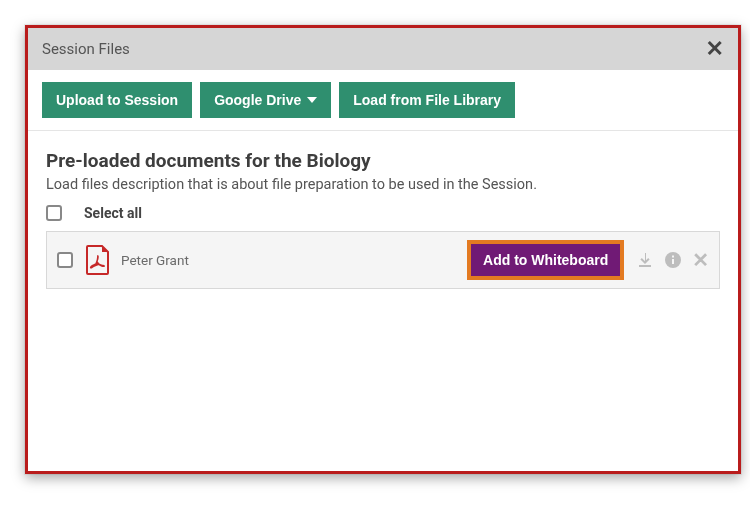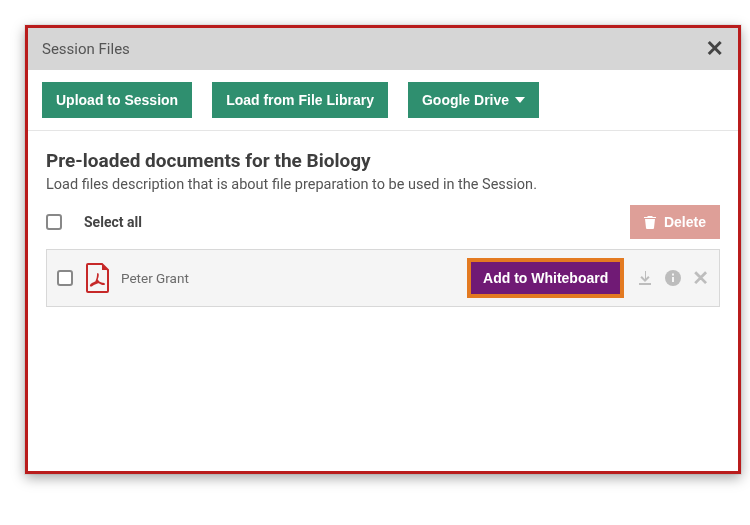--- a/index.html
+++ b/index.html
@@ -34,21 +34,21 @@
     padding: 0;
     cursor: pointer;
     color: #444;
     font-size: 22px;
     font-weight: bold;
     line-height: 1;
   }
   .toolbar {
     padding: 12px 14px;
     display: flex;
-    gap: 20px;
+    gap: 8px;
     border-bottom: 1px solid #e5e5e5;
   }
   .btn-green {
     background: #2f8f6f;
     color: #fff;
     border: none;
     padding: 10px 14px;
     font-size: 14px;
     font-weight: 600;
     cursor: pointer;
@@ -163,45 +163,37 @@
     <button class="close-btn">
       <span>✕</span>
     </button>
   </div>
 
   <div class="toolbar">
     <button class="btn-green">
       <span>Upload to Session</span>
     </button>
     <button class="btn-green">
-      <span>Load from File Library</span>
-    </button>
-    <button class="btn-green">
       <span>Google Drive</span>
       <span class="caret"></span>
+    </button>
+    <button class="btn-green">
+      <span>Load from File Library</span>
     </button>
   </div>
 
   <div class="content">
     <div class="section-title">Pre-loaded documents for the Biology</div>
     <p class="section-desc">Load files description that is about file preparation to be used in the Session.</p>
 
     <div class="select-row">
       <div class="select-left">
         <span class="chk"></span>
         <span class="select-label">Select all</span>
       </div>
-      <button class="btn-delete">
-        <span class="trash-icon">
-          <svg viewBox="0 0 12 14" width="12" height="14">
-              <path fill="#fff" d="M1 4h10l-1 9a1 1 0 0 1-1 1H3a1 1 0 0 1-1-1L1 4zm3-3h4l1 1h3v1H0V2h3l1-1z"></path>
-            </svg>
-        </span>
-        <span>Delete</span>
-      </button>
     </div>
 
     <div class="file-row">
       <span class="chk"></span>
       <div class="file-info">
         <span class="pdf-icon">
           <svg viewBox="0 0 26 30" width="26" height="30">
             <path fill="none" stroke="#c62828" stroke-width="2" d="M3 1h14l6 6v21a1 1 0 0 1-1 1H3a1 1 0 0 1-1-1V2a1 1 0 0 1 1-1z"></path>
             <path fill="#c62828" d="M17 1v6h6"></path>
             <path fill="#c62828" d="M12.5 10c1.2 0 1.6 1.3 1.1 3.4-.4 1.6-.9 3-.9 3s1.3 1.9 2.6 2.7c1.6 1 4.7.4 4.7 2 0 1.1-1.6 1.3-3.4.6-1.4-.5-2.7-1.4-2.7-1.4s-2.3.5-3.8 1.1c-1.9.8-3.6 2.7-4.8 2-.9-.5-.4-2 1.6-3.3 1.4-.9 3.4-1.6 3.4-1.6s.9-2.2 1.4-4c.6-2.3.1-4.5.8-4.5z"></path>

